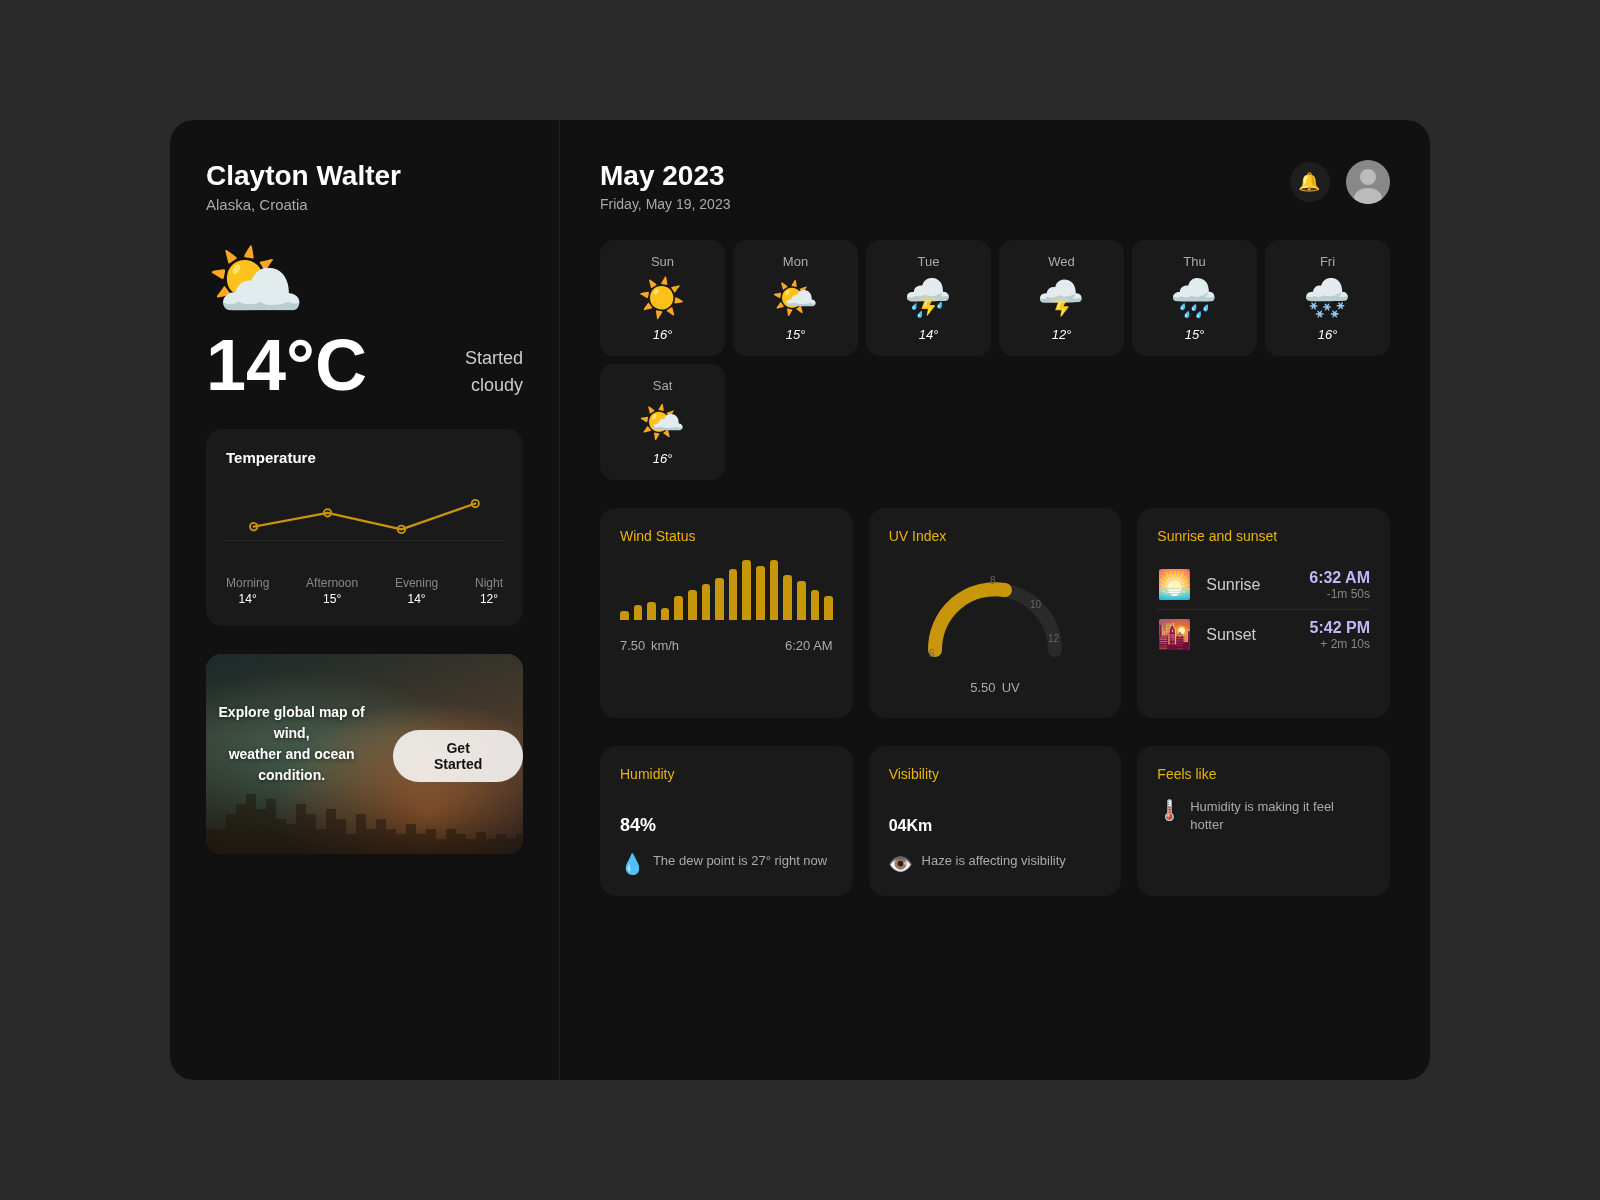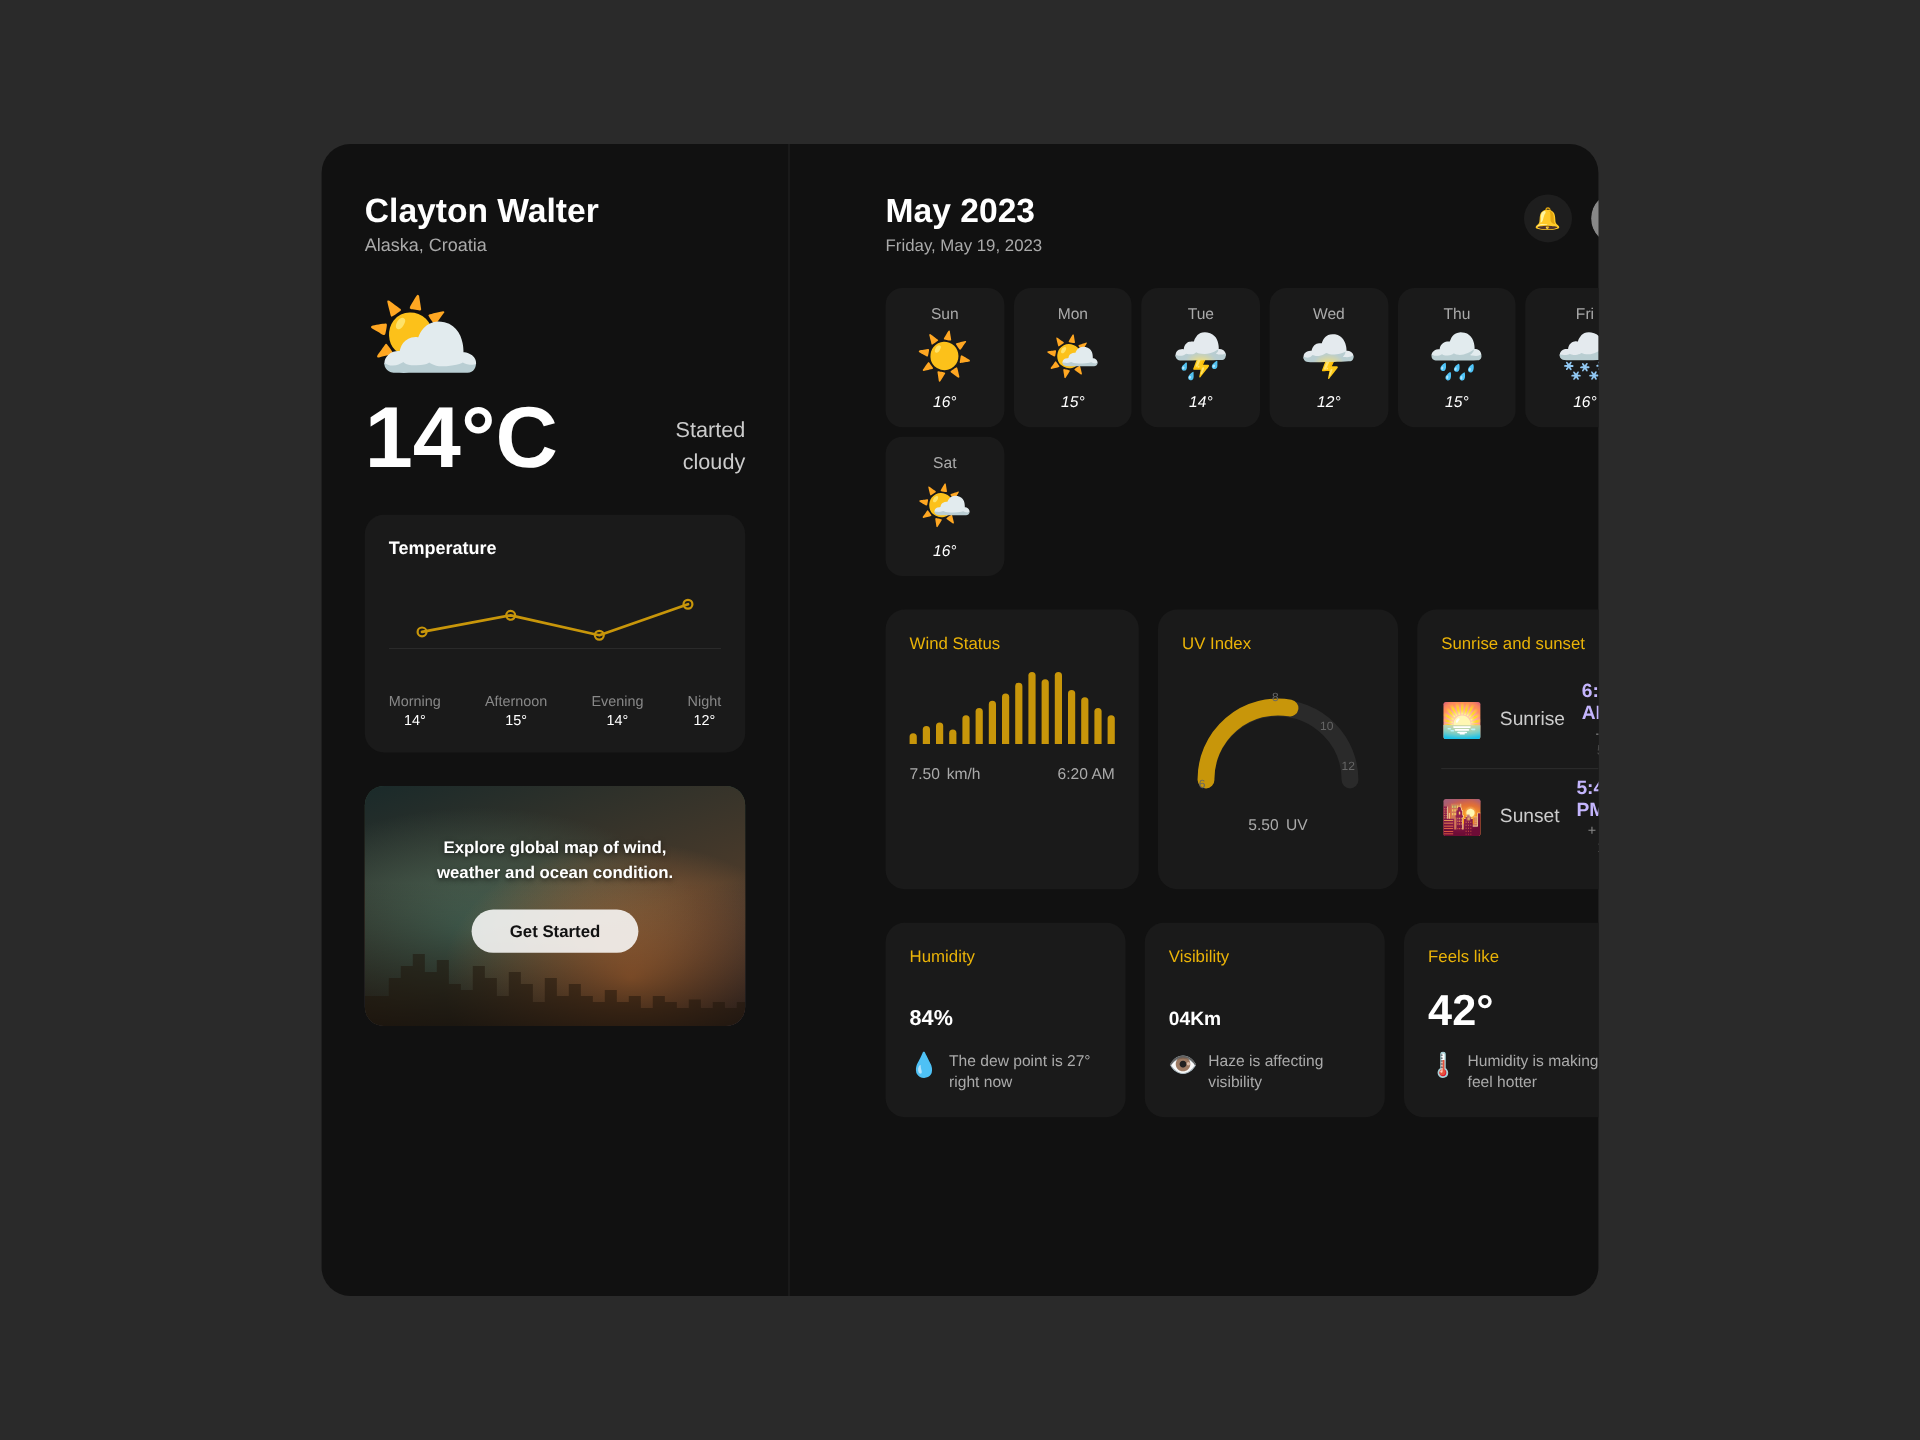--- a/index.html
+++ b/index.html
@@ -5,27 +5,26 @@
     * { box-sizing: border-box; margin: 0; padding: 0; }
     body {
       background: #2a2a2a;
       display: flex;
       justify-content: center;
       align-items: center;
       min-height: 100vh;
       font-family: -apple-system, BlinkMacSystemFont, 'Segoe UI', sans-serif;
     }
     .app-container {
-      width: 1064px;
+      width: 1260px;
       min-height: 960px;
       background: #111111;
       border-radius: 24px;
       display: flex;
       overflow: hidden;
-      gap: 40px;
     }
     
     .left-panel {
       width: 390px;
       flex-shrink: 0;
       padding: 40px 36px;
       border-right: 1px solid #222;
       display: flex;
       flex-direction: column;
       gap: 28px;
@@ -100,21 +99,20 @@
       margin-top: 2px;
     }
     
     .explore-card {
       border-radius: 16px;
       overflow: hidden;
       position: relative;
       height: 200px;
       background: linear-gradient(180deg, #2a4a3a 0%, #8a6a4a 50%, #3a3a4a 100%);
       display: flex;
-      flex-direction: column;
       align-items: center;
       justify-content: center;
       gap: 16px;
     }
     .explore-bg {
       position: absolute;
       inset: 0;
       background:
         radial-gradient(ellipse at 70% 80%, #c87a40 0%, transparent 50%),
         radial-gradient(ellipse at 30% 60%, #4a6a5a 0%, transparent 60%),
@@ -556,23 +554,20 @@
           <span>04</span><span><span>Km</span></span>
         </div>
         <div class="card-detail">
           <span class="card-detail-icon">👁️</span>
           <span class="card-detail-text">Haze is affecting visibility</span>
         </div>
       </div>
 
       <div class="overview-card">
         <div class="overview-card-title">Feels like</div>
-        <div class="feels-value">
-          <span>42</span><span>°</span>
-        </div>
         <div class="card-detail">
           <span class="card-detail-icon">🌡️</span>
           <span class="card-detail-text">Humidity is making it feel hotter</span>
         </div>
       </div>
     </div>
   </div>
 </div>
 
 </body></html>

